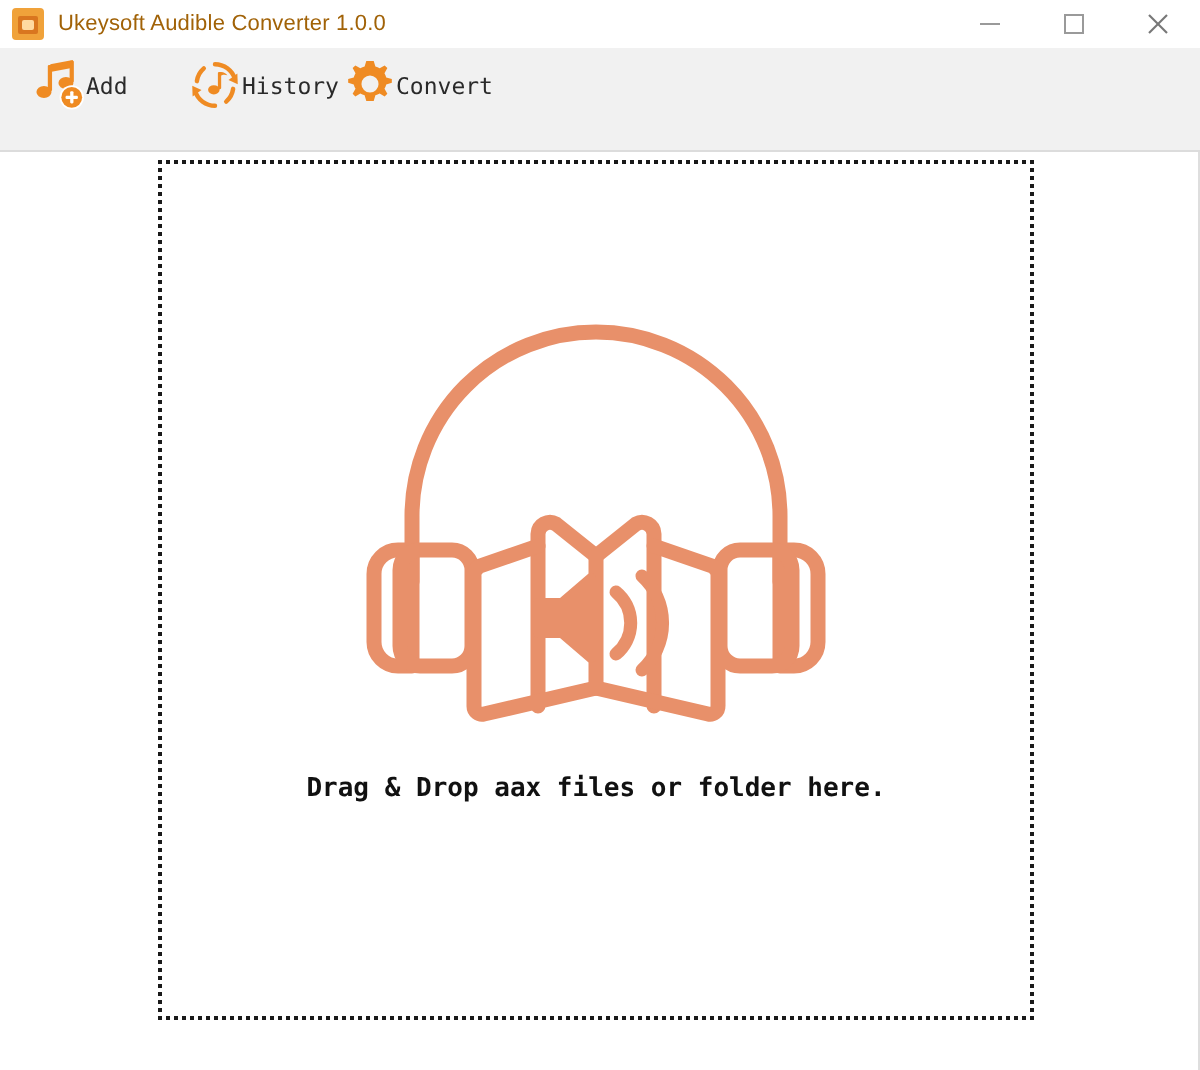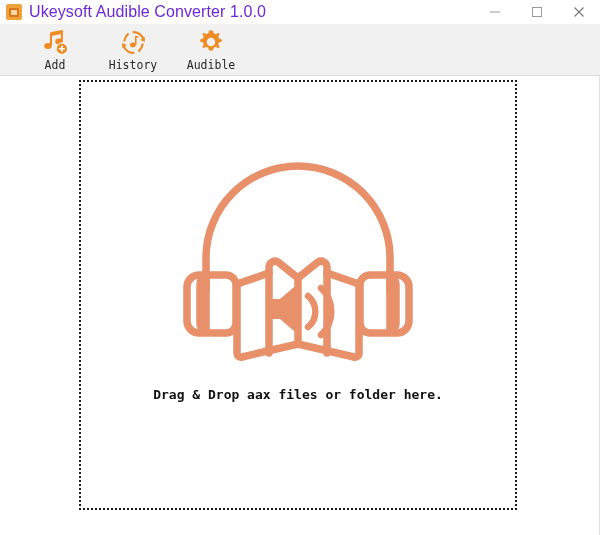--- a/index.html
+++ b/index.html
@@ -56,22 +56,22 @@
   }
   .app-icon::after {
     content: "";
     position: absolute;
     left: 5px; top: 6px;
     width: 6px; height: 5px;
     background: #ffd9a0;
     border-radius: 1px;
   }
   .title-text {
-    font-size: 16px;
-    color: #6d28d9;
+    font-size: 11px;
+    color: #a16207;
     letter-spacing: 0.1px;
     white-space: nowrap;
     font-family: "Liberation Sans", sans-serif;
   }
   .window-controls {
     position: absolute;
     right: 0; top: 0;
     height: 24px;
     display: flex;
     align-items: stretch;
@@ -114,21 +114,20 @@
     display: flex;
     align-items: flex-start;
     padding-left: 16px;
     padding-top: 2px;
     box-sizing: border-box;
     border-bottom: 1px solid #dcdcdc;
   }
   .tool-btn {
     width: 78px;
     display: flex;
-    flex-direction: column;
     align-items: center;
     justify-content: flex-start;
     cursor: default;
     padding-top: 2px;
   }
   .tool-ico {
     height: 28px;
     display: flex;
     align-items: center;
     justify-content: center;
@@ -251,21 +250,21 @@
       <div class="tool-label">History</div>
     </div>
 
     <div class="tool-btn">
       <div class="tool-ico">
         <svg width="26" height="26" viewBox="0 0 28 28">
           <path fill="#ef8b23" d="M14 1.6 l2.0 0 0.9 3.0 a9.6 9.6 0 0 1 2.3 0.95 l2.7-1.55 1.45 1.45 -1.55 2.7 a9.6 9.6 0 0 1 0.95 2.3 l3.0 0.9 0 2.0 -3.0 0.9 a9.6 9.6 0 0 1 -0.95 2.3 l1.55 2.7 -1.45 1.45 -2.7-1.55 a9.6 9.6 0 0 1 -2.3 0.95 l-0.9 3.0 -2.0 0 -2.0 0 -0.9-3.0 a9.6 9.6 0 0 1 -2.3-0.95 l-2.7 1.55 -1.45-1.45 1.55-2.7 a9.6 9.6 0 0 1 -0.95-2.3 l-3.0-0.9 0-2.0 3.0-0.9 a9.6 9.6 0 0 1 0.95-2.3 l-1.55-2.7 1.45-1.45 2.7 1.55 a9.6 9.6 0 0 1 2.3-0.95 l0.9-3.0 2.0 0 z"></path>
           <circle cx="14" cy="14" r="4.6" fill="#f1f1f1"></circle>
         </svg>
       </div>
-      <div class="tool-label">Audible</div>
+      <div class="tool-label">Convert</div>
     </div>
 
 
   </div>
 
   <div class="content">
     <div class="dropzone">
 
       <div class="illus">
         <svg viewBox="0 0 242 216" xmlns="http://www.w3.org/2000/svg">

